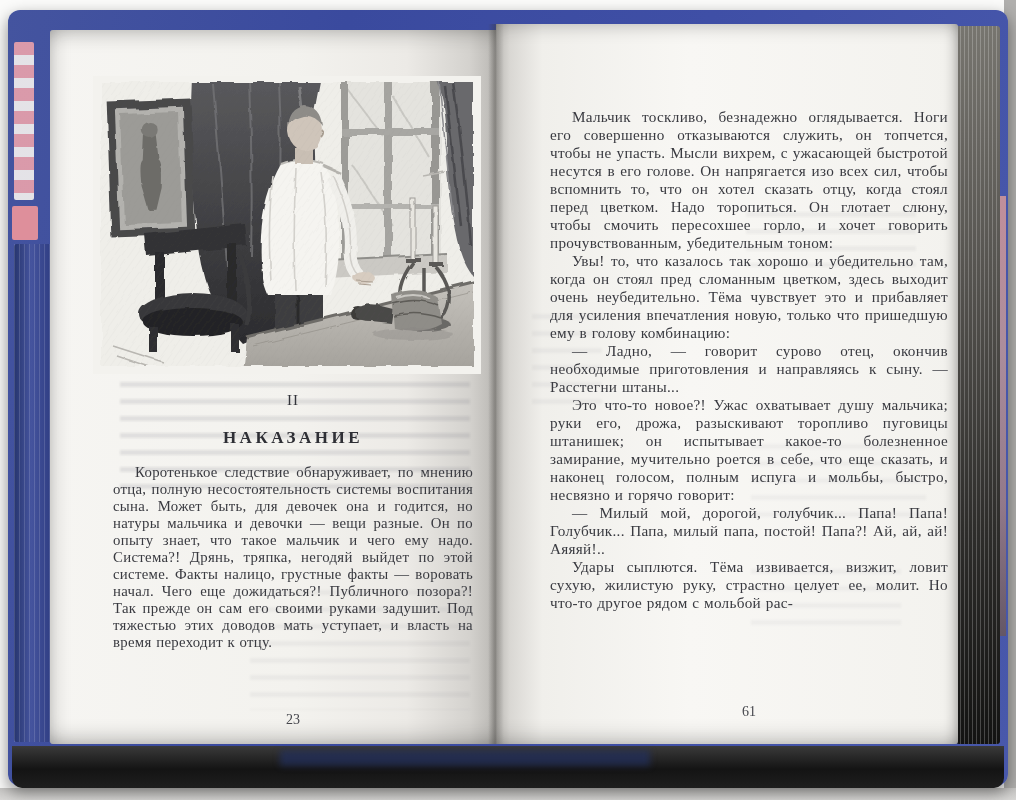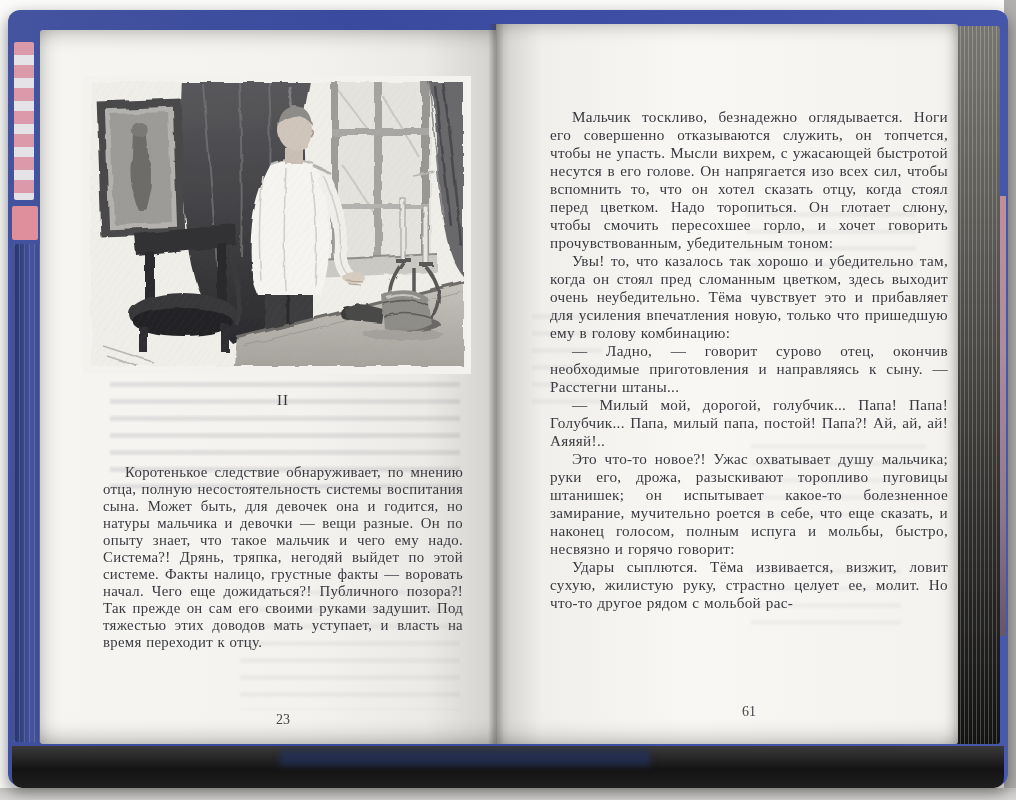--- a/index.html
+++ b/index.html
@@ -29,24 +29,24 @@
   .foredge-right:after{content:"";position:absolute;inset:0;border-radius:3px;
          background:repeating-linear-gradient(90deg,rgba(255,255,255,.22) 0 1px,transparent 1px 4px);}
   .cover-bottom{position:absolute;left:12px;top:746px;width:992px;height:42px;
          border-radius:0 0 10px 10px;
          background:linear-gradient(180deg,#3a3a3a 0%,#141414 55%,#1e1e1e 100%);}
   .cover-bottom:before{content:"";position:absolute;left:268px;top:4px;width:370px;height:16px;
          background:rgba(34,48,104,.6);filter:blur(3px);}
 
   
   .page{position:absolute;color:#393a40;}
-  .page-left{left:40px;top:30px;width:446px;height:714px;border-radius:3px 0 0 3px;
+  .page-left{left:50px;top:30px;width:446px;height:714px;border-radius:3px 0 0 3px;
       background:linear-gradient(90deg,#f6f5f2 0%,#f3f2ee 55%,#eceae6 80%,#d4d2ce 94%,#b9b7b3 100%);
       box-shadow:inset 0 16px 20px -14px rgba(0,0,0,.28),inset 0 -18px 22px -16px rgba(0,0,0,.33),
-                 inset 16px 0 20px -14px rgba(0,0,0,.2);padding-left:36px;}
+                 inset 16px 0 20px -14px rgba(0,0,0,.2);}
   .page-right{left:496px;top:24px;width:462px;height:720px;border-radius:0 3px 3px 0;
       background:linear-gradient(90deg,#b9b7b3 0%,#d9d7d3 3%,#f0efeb 10%,#f8f7f4 42%,#f3f2ee 100%);
       box-shadow:inset 0 14px 18px -12px rgba(0,0,0,.22),inset 0 -18px 22px -16px rgba(0,0,0,.3),
                  inset -12px 0 16px -12px rgba(0,0,0,.38);}
   .gutter{position:absolute;left:488px;top:24px;width:16px;height:720px;
       background:linear-gradient(90deg,rgba(0,0,0,0) 0%,rgba(58,56,53,.38) 45%,rgba(92,90,87,.26) 58%,rgba(0,0,0,0) 100%);}
 
   
   .bodytext{position:absolute;text-align:justify;letter-spacing:.3px;word-spacing:.6px;}
   .bodytext p{margin:0;text-indent:22px;}
@@ -193,40 +193,41 @@
         <path d="M20,270 L70,286 M24,280 L60,292 M330,100 L352,96" stroke="#b9b7b2" stroke-width="1.4" fill="none"></path>
         <rect x="4" y="2" width="380" height="292" fill="url(#hatch)" opacity=".09"></rect>
         <rect x="2" y="0" width="384" height="296" fill="none" stroke="#f3f2ee" stroke-width="12"></rect>
       </g>
     </svg>
 
     <div class="ghost" style="left:70px;top:352px;width:350px;height:118px;"></div>
     <div class="ghost" style="left:200px;top:560px;width:220px;height:120px;opacity:.45;"></div>
 
     <div class="chapter-num">II</div>
+    <div class="chapter-title">НАКАЗАНИЕ</div>
 
     <div class="bodytext body-left">
       <p>Коротенькое следствие обнаруживает, по мнению отца, полную несостоятельность системы воспитания сына. Может быть, для девочек она и годится, но натуры мальчика и девочки — вещи разные. Он по опыту знает, что такое мальчик и чего ему надо. Система?! Дрянь, тряпка, негодяй выйдет по этой системе. Факты налицо, грустные факты — воровать начал. Чего еще дожидаться?! Публичного позора?! Так прежде он сам его своими руками задушит. Под тяжестью этих доводов мать уступает, и власть на время переходит к отцу.</p>
     </div>
 
     <div class="pagenum pagenum-left">23</div>
   </div>
 
   <div class="page page-right">
     <div class="ghost" style="left:250px;top:188px;width:170px;height:55px;opacity:.5;"></div>
     <div class="ghost" style="left:36px;top:290px;width:70px;height:95px;opacity:.45;"></div>
     <div class="ghost" style="left:255px;top:420px;width:175px;height:80px;opacity:.4;"></div>
     <div class="ghost" style="left:255px;top:545px;width:150px;height:60px;opacity:.4;"></div>
 
     <div class="bodytext body-right">
       <p>Мальчик тоскливо, безнадежно оглядывается. Ноги его совершенно отказываются служить, он топчется, чтобы не упасть. Мысли вихрем, с ужасающей быстротой несутся в его голове. Он напрягается изо всех сил, чтобы вспомнить то, что он хотел сказать отцу, когда стоял перед цветком. Надо торопиться. Он глотает слюну, чтобы смочить пересохшее горло, и хочет говорить прочувствованным, убедительным тоном:</p>
       <p>Увы! то, что казалось так хорошо и убедительно там, когда он стоял пред сломанным цветком, здесь выходит очень неубедительно. Тёма чувствует это и прибавляет для усиления впечатления новую, только что пришедшую ему в голову комбинацию:</p>
       <p>— Ладно, — говорит сурово отец, окончив необходимые приготовления и направляясь к сыну. — Расстегни штаны...</p>
+      <p>Это что-то новое?! Ужас охватывает душу мальчика; руки его, дрожа, разыскивают торопливо пуговицы штанишек; он испытывает какое-то болезненное замирание, мучительно роется в себе, что еще сказать, и наконец голосом, полным испуга и мольбы, быстро, несвязно и горячо говорит:</p>
       <p>— Милый мой, дорогой, голубчик... Папа! Папа! Голубчик... Папа, милый папа, постой! Папа?! Ай, ай, ай! Аяяяй!..</p>
-      <p>Это что-то новое?! Ужас охватывает душу мальчика; руки его, дрожа, разыскивают торопливо пуговицы штанишек; он испытывает какое-то болезненное замирание, мучительно роется в себе, что еще сказать, и наконец голосом, полным испуга и мольбы, быстро, несвязно и горячо говорит:</p>
       <p>Удары сыплются. Тёма извивается, визжит, ловит сухую, жилистую руку, страстно целует ее, молит. Но что-то другое рядом с мольбой рас-</p>
     </div>
 
     <div class="pagenum pagenum-right">61</div>
   </div>
 
   <div class="gutter"></div>
 </div>
 
 </body></html>

